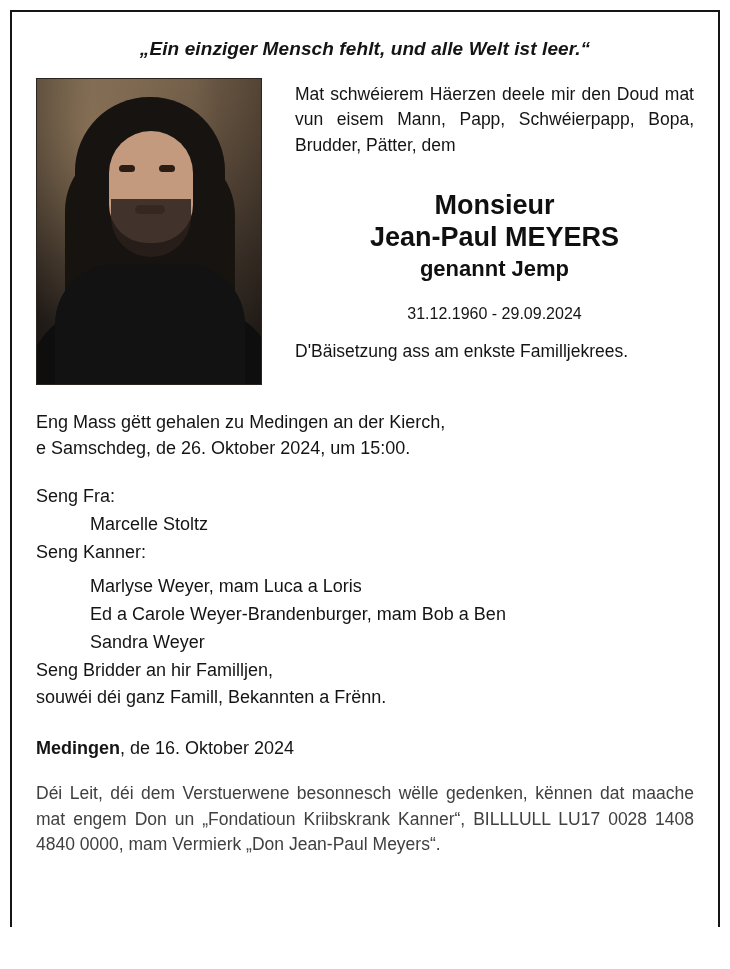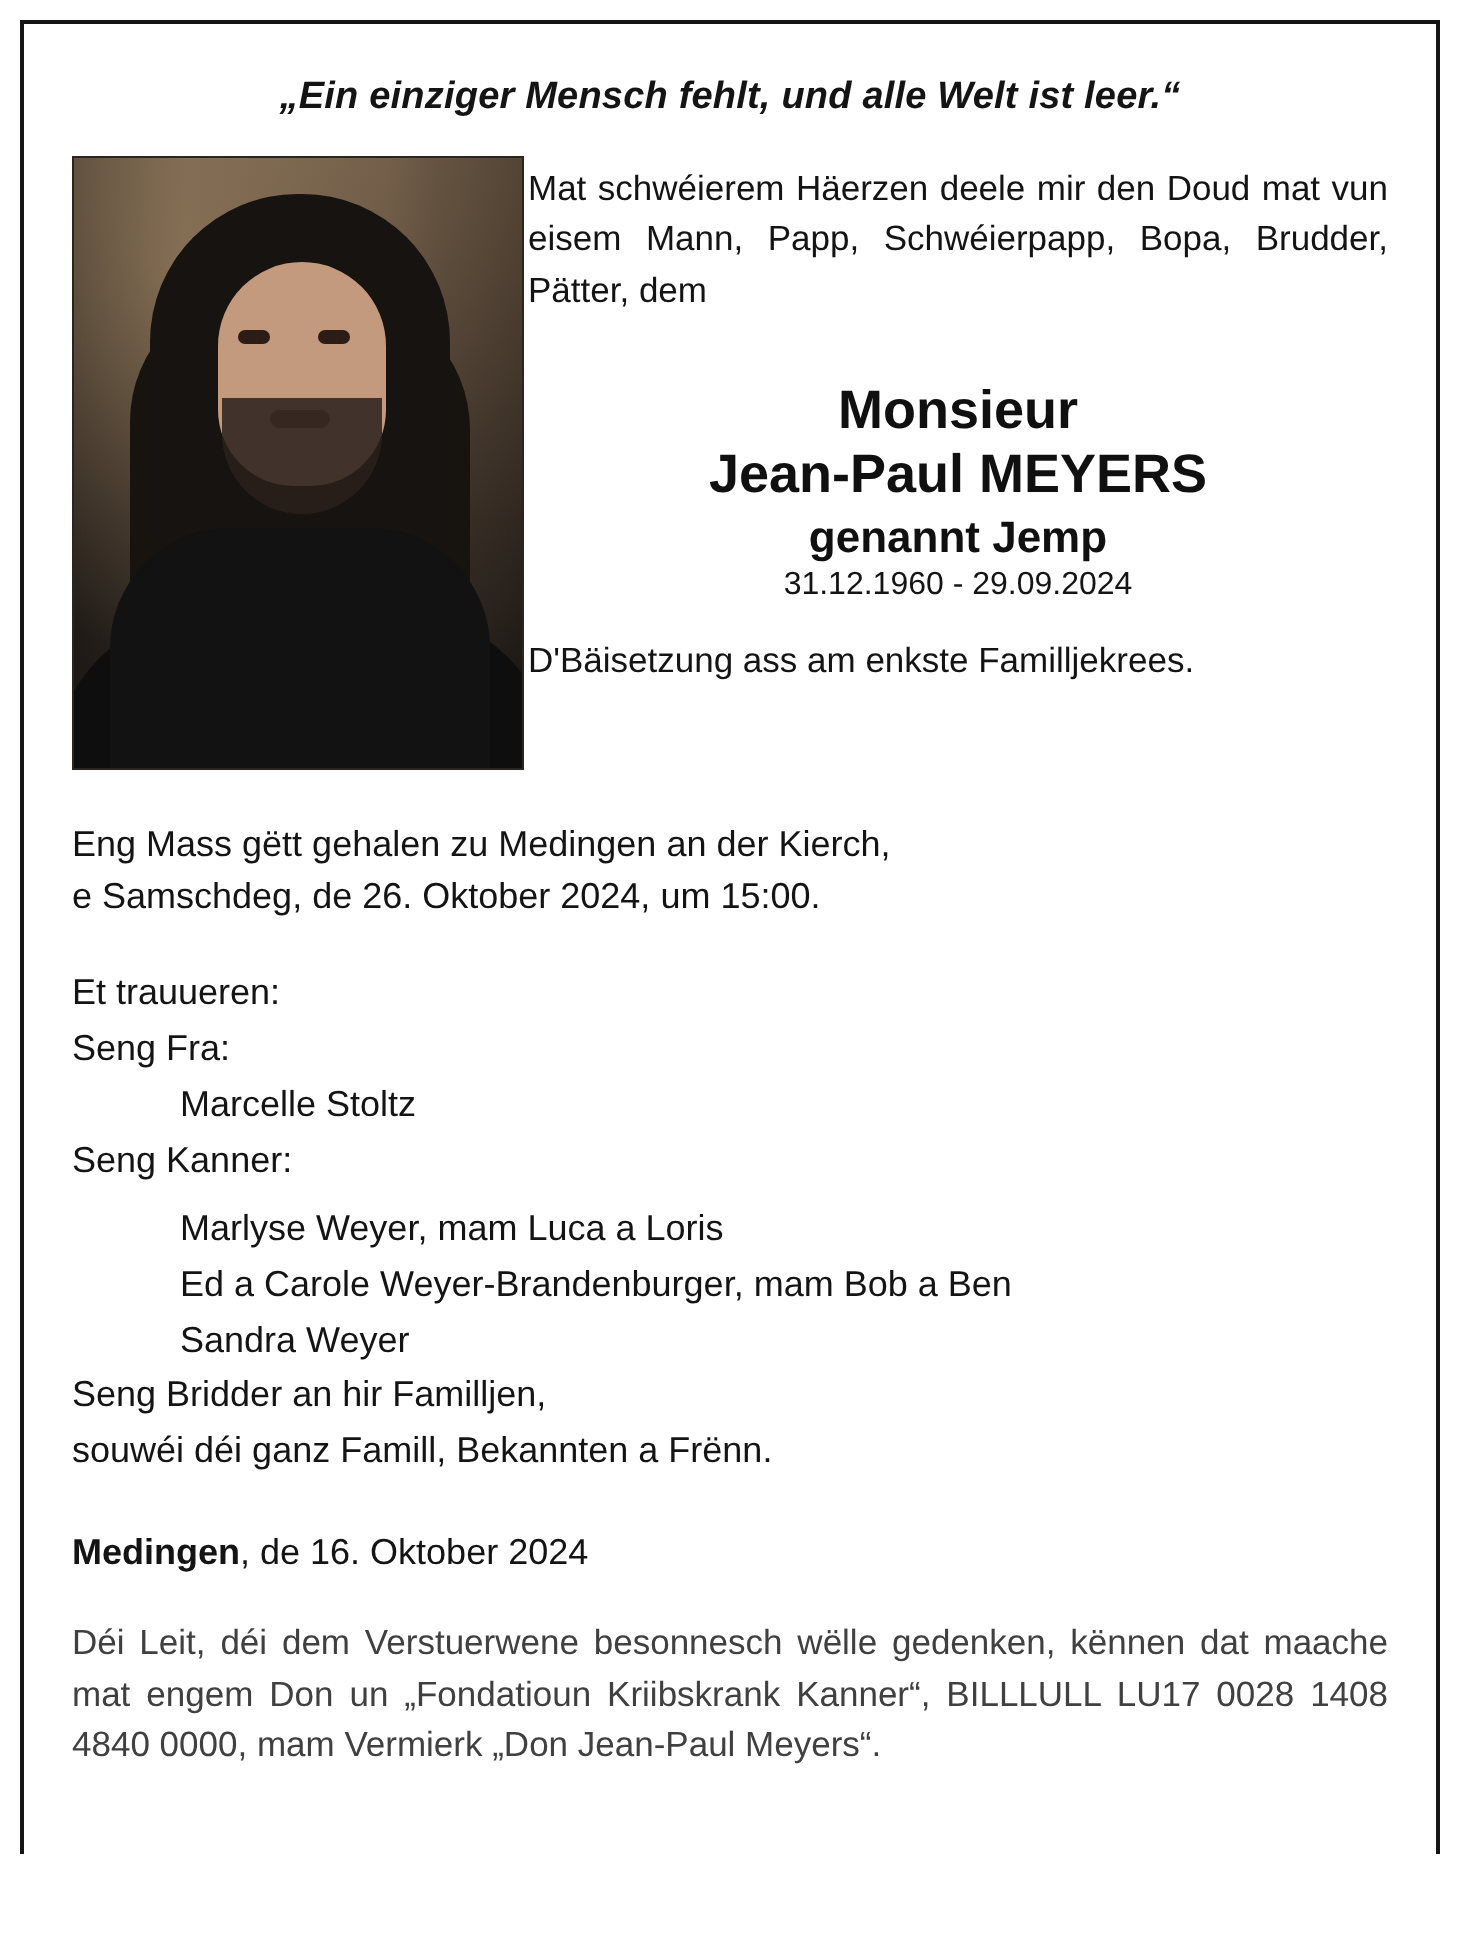--- a/index.html
+++ b/index.html
@@ -36,21 +36,21 @@
     font-style: italic;
     font-weight: bold;
     font-size: 19px;
     letter-spacing: 0.1px;
     margin: 6px 0 18px 0;
     color: #141414;
   }
   .top-block {
     display: flex;
     align-items: flex-start;
-    gap: 2px;
+    gap: 33px;
   }
   .portrait {
     width: 224px;
     height: 305px;
     flex: 0 0 224px;
     position: relative;
     overflow: hidden;
     background: #3a332c;
     border: 1px solid #2a2520;
   }
@@ -142,21 +142,21 @@
   }
   .name-alias {
     font-size: 22px;
     font-weight: bold;
     line-height: 1.35;
     color: #101010;
   }
   .dates {
     text-align: center;
     font-size: 16px;
-    margin-top: 0;
+    margin-top: 21px;
     color: #141414;
   }
   .burial {
     font-size: 17.5px;
     line-height: 1.4;
     margin-top: 16px;
     color: #141414;
   }
   .mass {
     font-size: 18px;
@@ -226,21 +226,20 @@
         <div class="burial">D'Bäisetzung ass am enkste Familljekrees.</div>
       </div>
     </div>
 
     <div class="mass">
       <div>Eng Mass gëtt gehalen zu Medingen an der Kierch,</div>
       <div>e Samschdeg, de 26. Oktober 2024, um 15:00.</div>
     </div>
 
     <div class="mourners">
-      <div class="lead">Et trauueren:</div>
       <div class="label">Seng Fra:</div>
       <div class="indent">Marcelle Stoltz</div>
       <div class="label">Seng Kanner:</div>
       <div class="gap"></div>
       <div class="indent">Marlyse Weyer, mam Luca a Loris</div>
       <div class="indent">Ed a Carole Weyer-Brandenburger, mam Bob a Ben</div>
       <div class="indent">Sandra Weyer</div>
       <div>Seng Bridder an hir Familljen,</div>
       <div>souwéi déi ganz Famill, Bekannten a Frënn.</div>
     </div>

